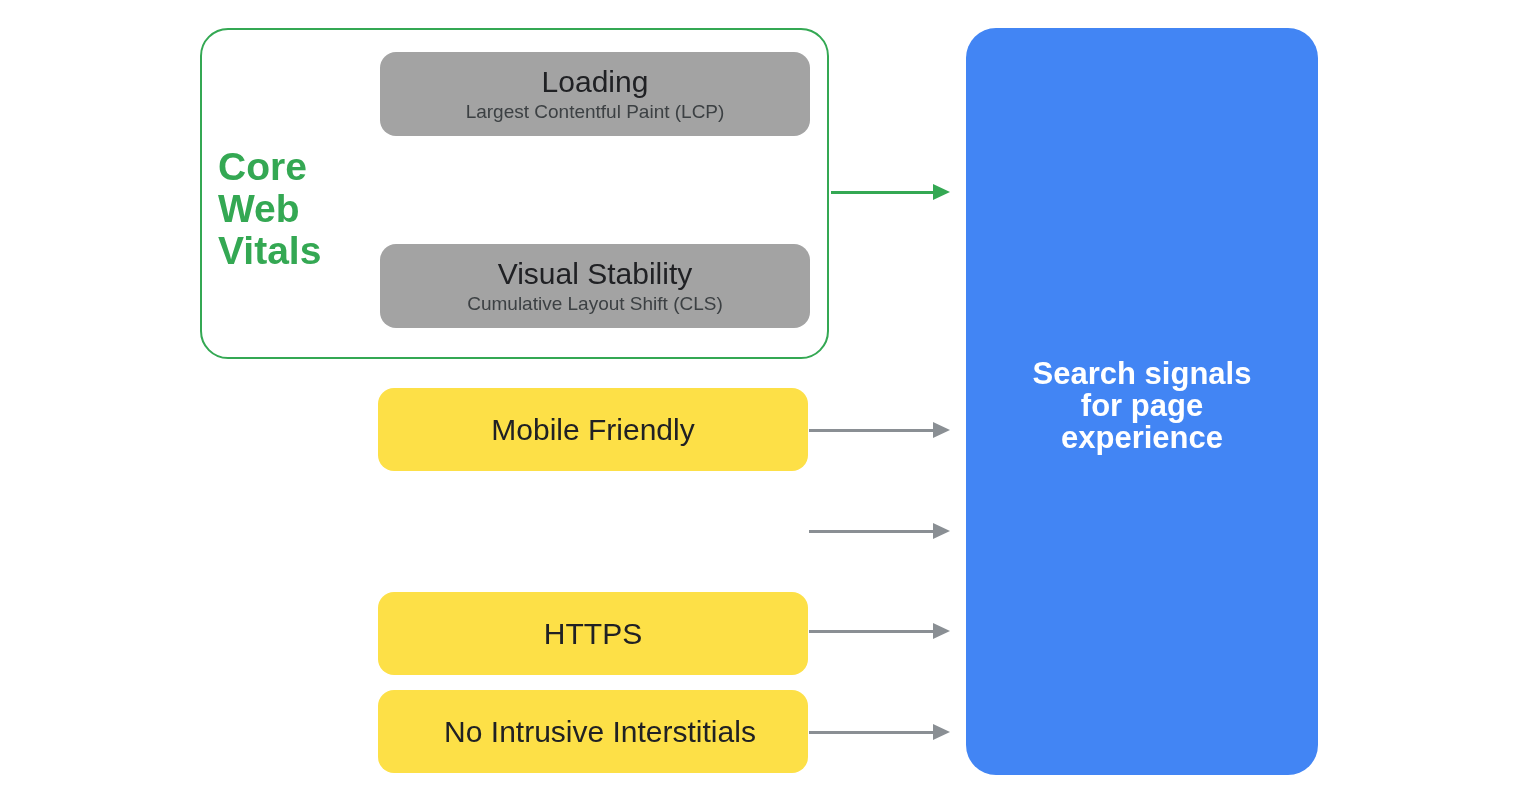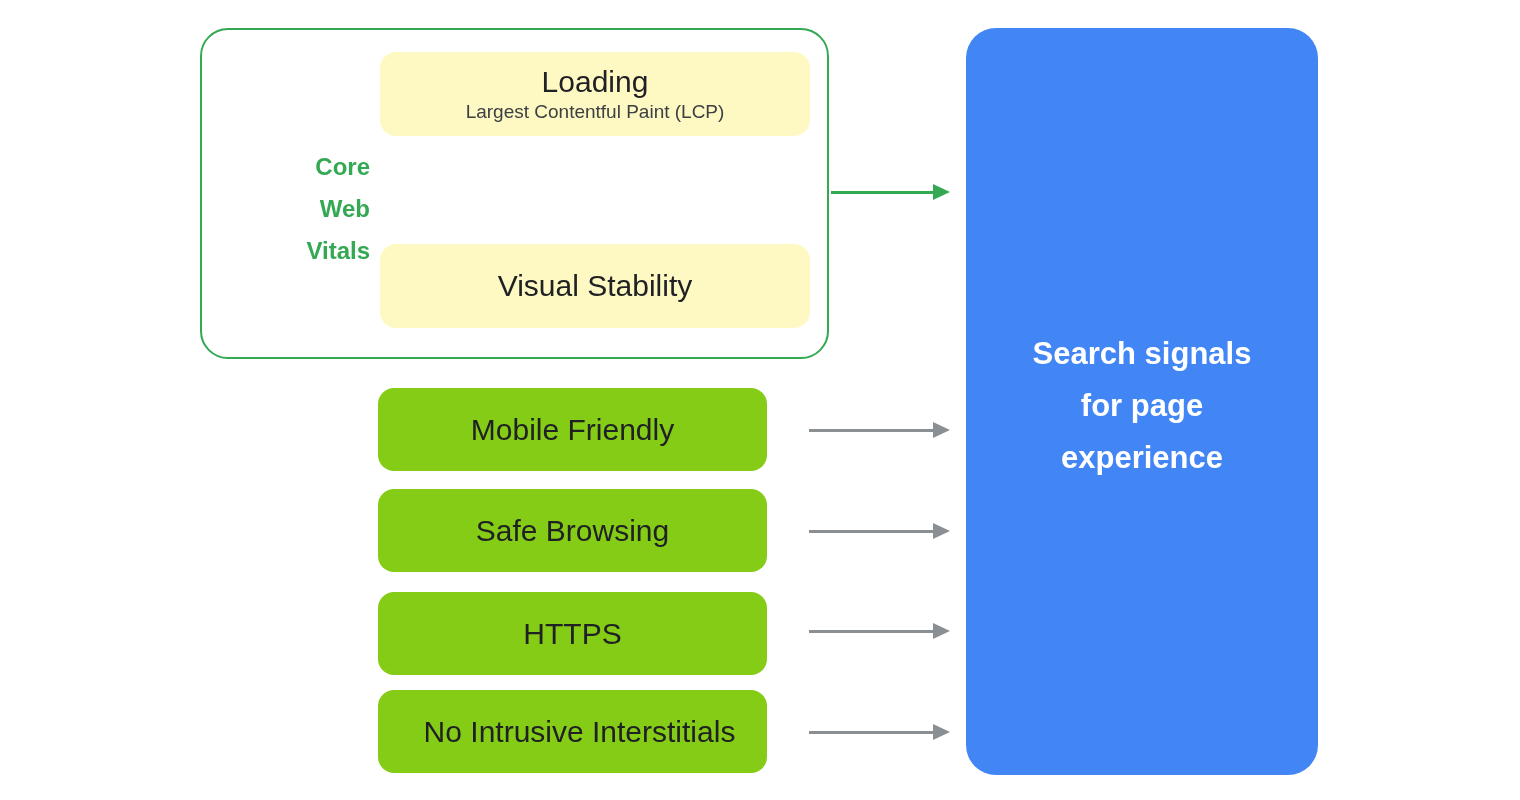--- a/index.html
+++ b/index.html
@@ -19,32 +19,32 @@
     left: 200px; top: 28px;
     width: 629px; height: 331px;
     border: 2.5px solid #34a853;
     border-radius: 28px;
     background: #ffffff;
   }
   .cwv-label {
     position: absolute;
     left: 16px; top: 116px;
     width: 152px;
-    text-align: right;
-    font-size: 24px;
+    text-align: left;
+    font-size: 39px;
     font-weight: 700;
     line-height: 42px;
     color: #34a853;
     white-space: pre-line;
   }
   .pill-green {
     position: absolute;
     left: 178px;
     width: 430px; height: 84px;
-    background: #fef9c3;
+    background: #a3a3a3;
     border-radius: 16px;
     display: flex;
     flex-direction: column;
     align-items: center;
     justify-content: center;
   }
   .pill-green.p0 { top: 22px; }
   .pill-green.p1 { top: 123px; }
   .pill-green.p2 { top: 214px; }
   .pill-title {
@@ -57,22 +57,22 @@
     font-size: 19px;
     font-weight: 400;
     color: #3c4043;
     line-height: 24px;
   }
 
   
   .pill-gray {
     position: absolute;
     left: 378px;
-    width: 389px; height: 83px;
-    background: #84cc16;
+    width: 430px; height: 83px;
+    background: #fde047;
     border-radius: 16px;
     display: flex;
     align-items: center;
     justify-content: center;
     font-size: 30px;
     font-weight: 400;
     color: #202124;
   }
   .pill-gray.g0 { top: 388px; }
   .pill-gray.g1 { top: 489px; }
@@ -87,21 +87,21 @@
     background: #4285f4;
     border-radius: 30px;
     display: flex;
     align-items: center;
     justify-content: center;
   }
   .result-label {
     color: #ffffff;
     font-size: 31px;
     font-weight: 700;
-    line-height: 52px;
+    line-height: 32px;
     text-align: center;
     white-space: pre-line;
     margin-top: 8px;
   }
 
   
   .arrow {
     position: absolute;
     height: 18px;
     display: flex;
@@ -135,33 +135,31 @@
 Vitals</div>
 
     <div class="pill-green p0">
       <div class="pill-title">Loading</div>
       <div class="pill-sub">Largest Contentful Paint (LCP)</div>
     </div>
 
 
     <div class="pill-green p2">
       <div class="pill-title">Visual Stability</div>
+      <div class="pill-sub">Cumulative Layout Shift (CLS)</div>
     </div>
   </div>
 
   <div class="arrow green">
     <div class="shaft"></div>
     <div class="head"></div>
   </div>
 
   <div class="pill-gray g0">
     <span>Mobile Friendly</span>
-  </div>
-  <div class="pill-gray g1">
-    <span>Safe Browsing</span>
   </div>
   <div class="pill-gray g2">
     <span>HTTPS</span>
   </div>
   <div class="pill-gray g3">
     <span>No Intrusive Interstitials</span>
   </div>
 
   <div class="arrow gray a0">
     <div class="shaft"></div>

